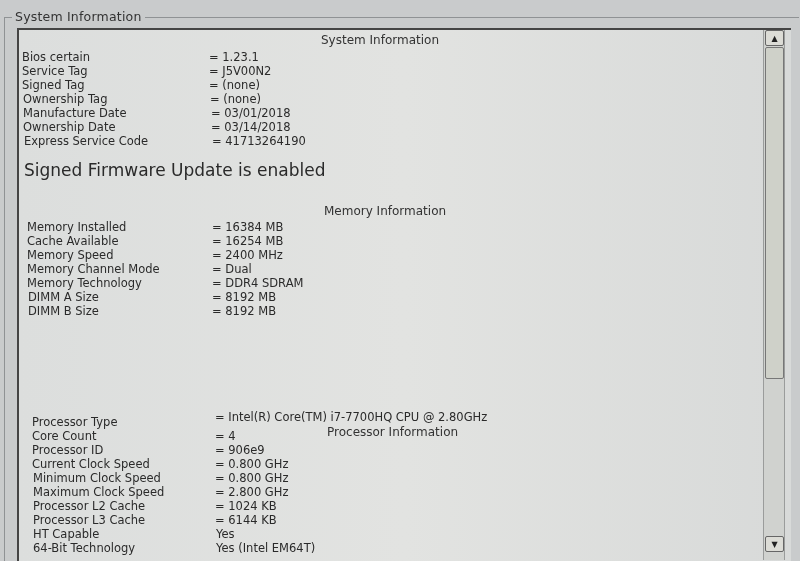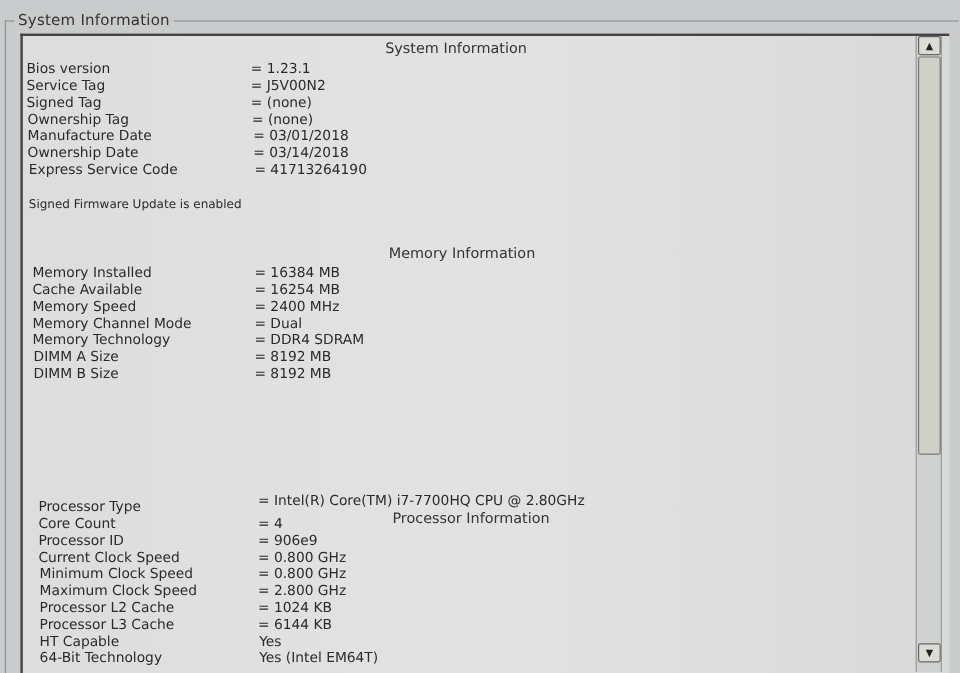--- a/index.html
+++ b/index.html
@@ -23,21 +23,21 @@
     border:2px solid #444; border-right:none; border-bottom:none;
     background:linear-gradient(90deg,#dcdedd 0%,#e2e3e1 50%,#d8dad9 100%);
   }
   .content { position:absolute; left:0; top:0; right:32px; bottom:0; }
   .section-title {
     position:absolute; font-size:12px; color:#333; white-space:nowrap;
   }
   .row { position:absolute; font-size:11.5px; white-space:nowrap; height:14px; line-height:14px; }
   .row .label { position:absolute; left:0; }
   .row .value { position:absolute; }
-  .para { position:absolute; font-size:10px; line-height:15px; color:#2a2a2a; }
+  .para { position:absolute; font-size:17px; line-height:15px; color:#2a2a2a; }
   .scrollbar {
     position:absolute; right:6px; top:0; width:20px; height:530px;
     border-left:1px solid #9a9c9b; border-right:1px solid #9a9c9b;
     background:#d0d2cf;
   }
   .sb-btn {
     position:absolute; left:1px; width:17px; height:14px;
     border:1px solid #666; border-radius:2px; background:#dcdcd6;
     display:flex; align-items:center; justify-content:center;
     font-size:8px; color:#222;
@@ -52,21 +52,21 @@
 
 <div class="groupbox"></div>
 <div class="group-title">System Information</div>
 
 <div class="panel">
   <div class="content">
 
     <div class="section-title" style="left:302px;top:3px;">System Information</div>
 
     <div class="row" style="left:3px;top:20px;">
-      <span class="label">Bios version</span>
+      <span class="label">Bios certain</span>
       <span class="value" style="left:187px">= 1.23.1</span>
     </div>
     <div class="row" style="left:3px;top:34px;">
       <span class="label">Service Tag</span>
       <span class="value" style="left:187px">= J5V00N2</span>
     </div>
     <div class="row" style="left:3px;top:48px;">
       <span class="label">Signed Tag</span>
       <span class="value" style="left:187px">= (none)</span>
     </div>

